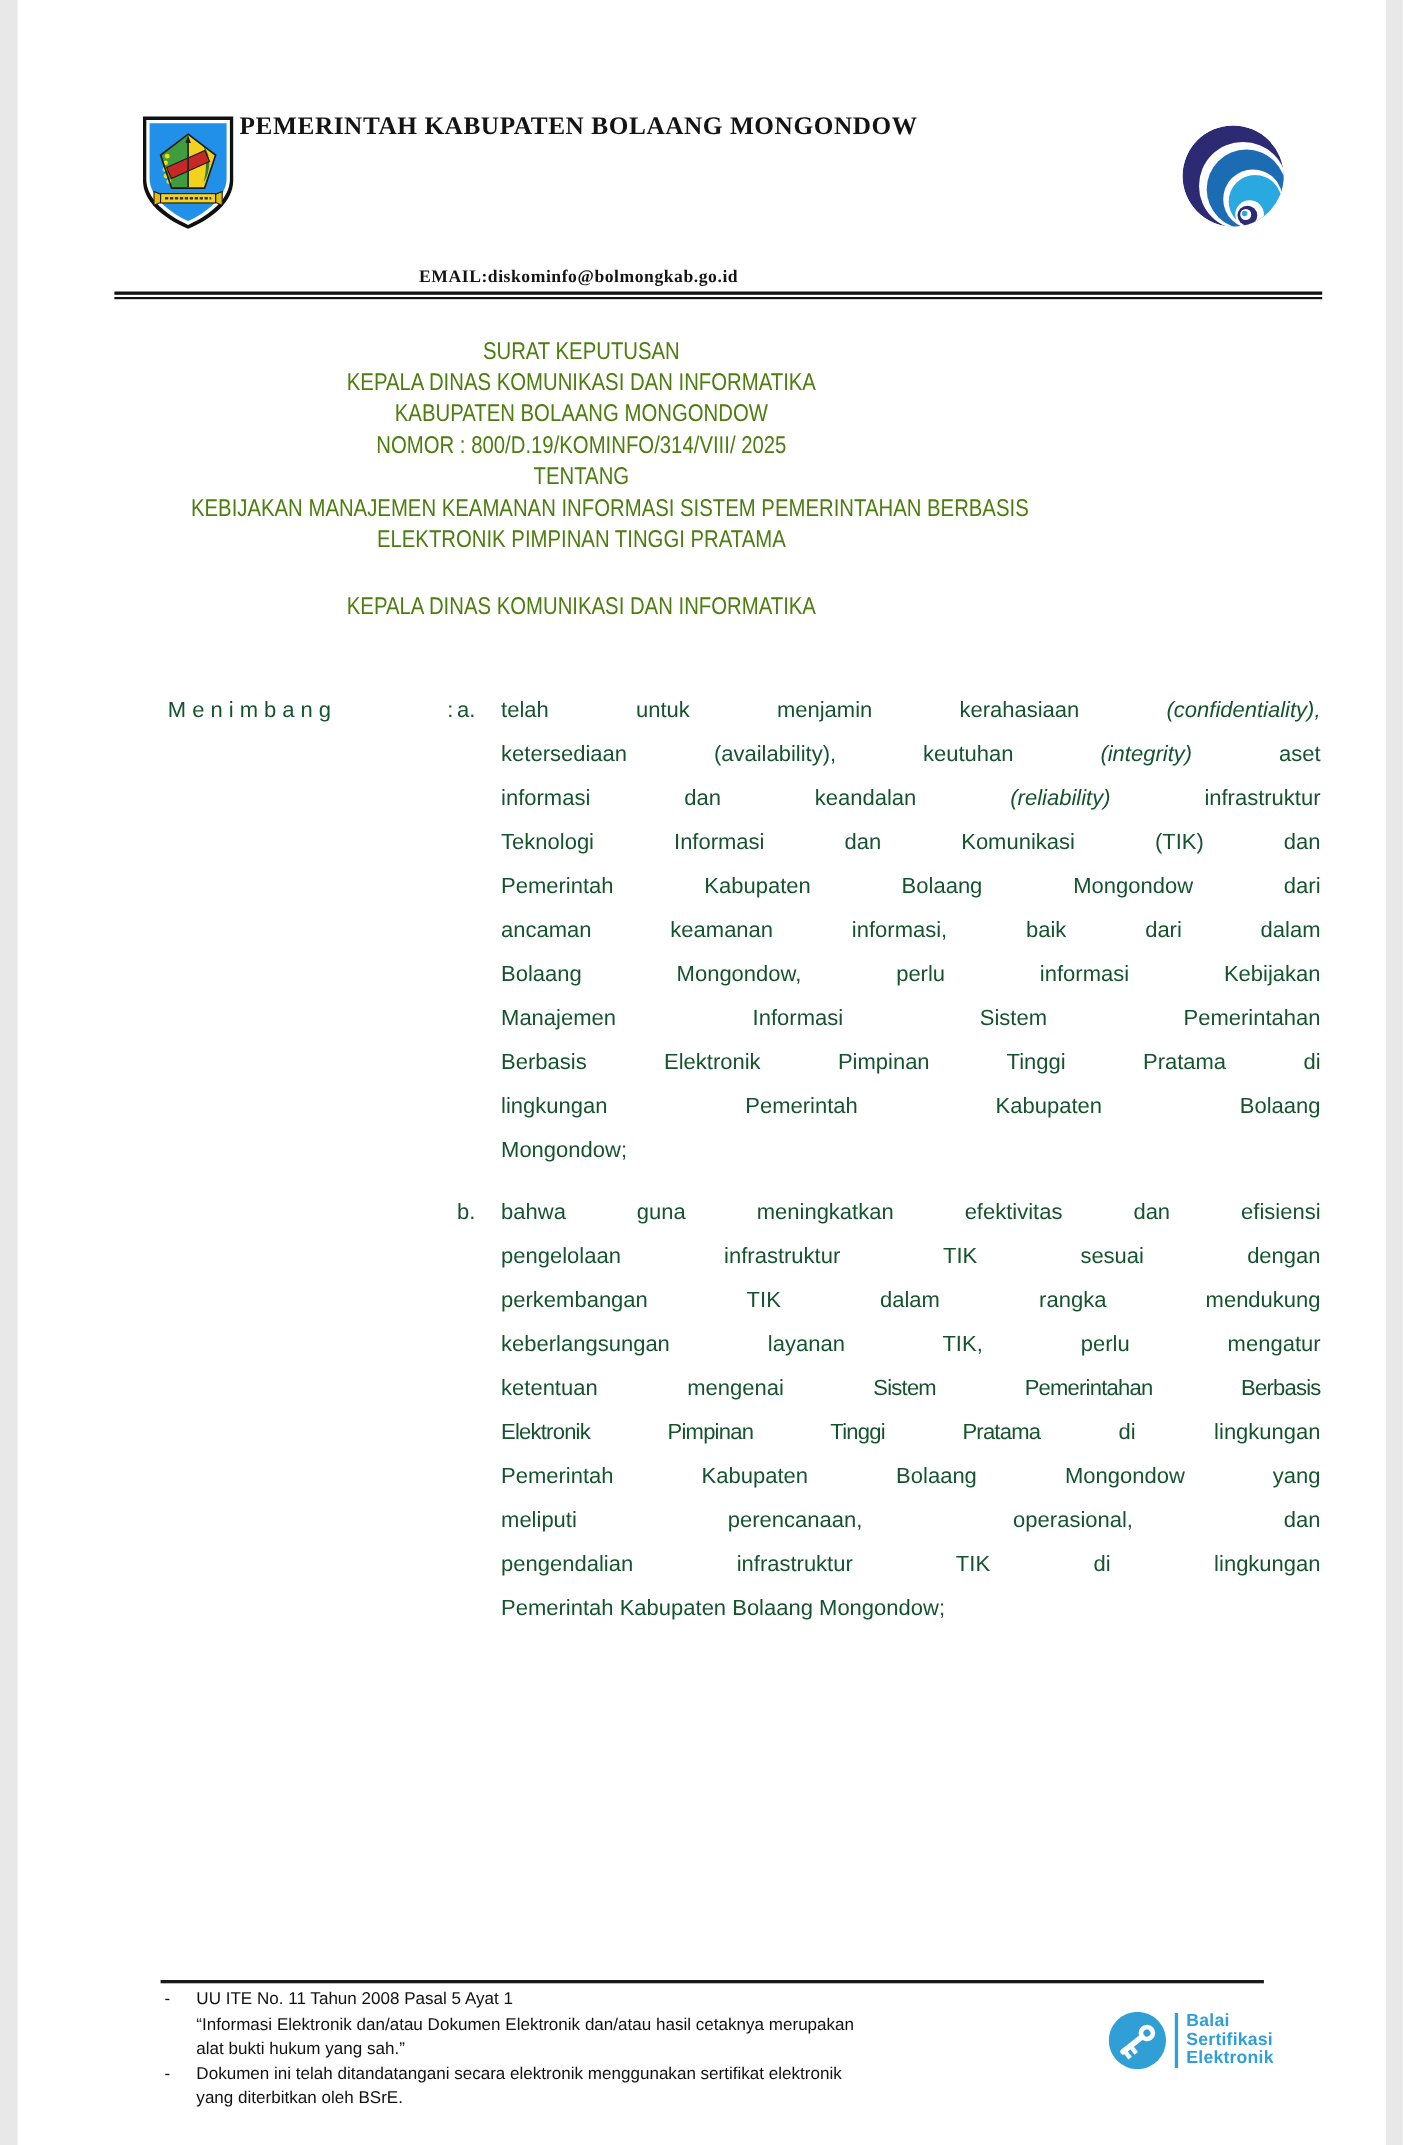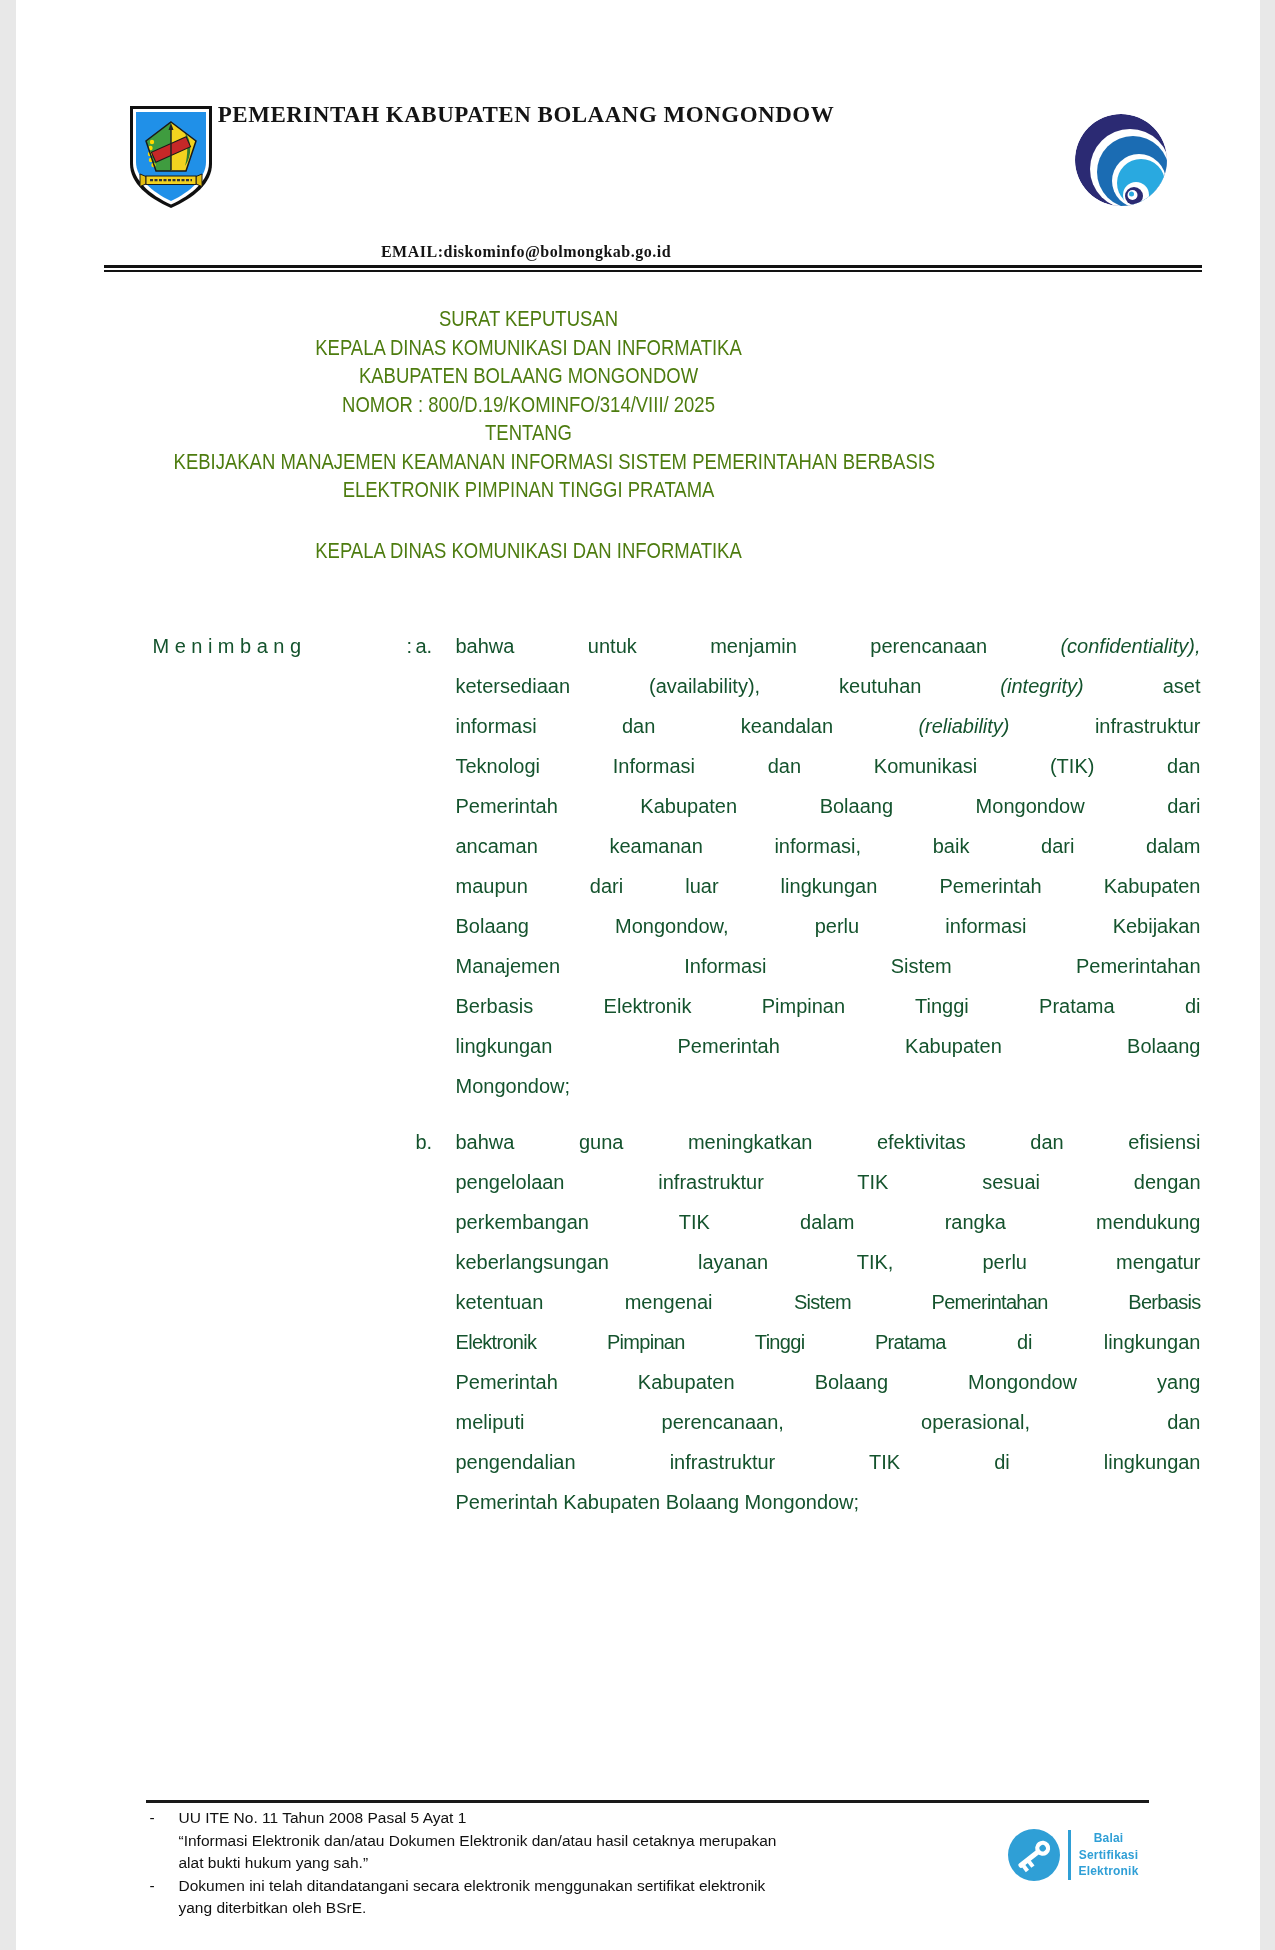--- a/index.html
+++ b/index.html
@@ -41,22 +41,22 @@
   .fn-rule{position:absolute;left:130px;top:1800px;width:1003px;border-top:3px solid #1a1a1a;}
   .footnotes{position:absolute;left:132px;top:1807px;width:860px;
     font-size:15.5px;line-height:22.5px;color:#111;}
   .fn-item{position:relative;padding-left:31px;}
   .fn-marker{position:absolute;left:2px;top:0;}
   .fn-line{white-space:nowrap;}
   
   .bsre{position:absolute;left:992px;top:1829px;display:flex;align-items:center;gap:8px;}
   .bsre-key{width:52px;height:52px;display:block;}
   .bsre-bar{width:3px;height:50px;background:#2f9fd6;}
-  .bsre-text{font-weight:bold;font-size:12px;line-height:16.5px;
-    color:#2f9fd6;letter-spacing:0.2px;text-align:center;}
+  .bsre-text{font-weight:bold;font-size:16px;line-height:16.5px;
+    color:#2f9fd6;letter-spacing:0.2px;}
 </style>
 </head>
 <body>
 
 <div class="page">
 
   <div class="crest">
     <svg viewBox="0 0 86 106" width="86" height="106">
       <path d="M2,2 H84 V60 C84,79 66,94 43,104 C20,94 2,79 2,60 Z" fill="#101010"></path>
       <path d="M5,5 H81 V59 C81,76 64,91 43,100.5 C22,91 5,76 5,59 Z" fill="#ffffff"></path>
@@ -120,27 +120,26 @@
     <div class="t-line">KEPALA DINAS KOMUNIKASI DAN INFORMATIKA</div>
   </div>
 
   <div class="body-block">
     <div class="m-row">
       <span class="m-label">Menimbang</span>
       <span class="m-colon">:</span>
       <span class="m-marker">a.</span>
       <div class="m-text">
 
-      <div class="jline"><span class="seg seg-n">bahwa untuk menjamin perencanaan </span><span class="seg seg-i">(confidentiality),</span></div>
+      <div class="jline"><span class="seg seg-n">telah untuk menjamin kerahasiaan </span><span class="seg seg-i">(confidentiality),</span></div>
           <div class="jline"><span class="seg seg-n">ketersediaan (availability), keutuhan </span><span class="seg seg-i">(integrity)</span><span class="seg seg-n"> aset</span></div>
           <div class="jline"><span class="seg seg-n">informasi dan keandalan </span><span class="seg seg-i">(reliability)</span><span class="seg seg-n"> infrastruktur</span></div>
           <div class="jline"><span class="seg seg-n">Teknologi Informasi dan Komunikasi (TIK) dan</span></div>
           <div class="jline"><span class="seg seg-n">Pemerintah Kabupaten Bolaang Mongondow dari</span></div>
           <div class="jline"><span class="seg seg-n">ancaman keamanan informasi, baik dari dalam</span></div>
-          <div class="jline"><span class="seg seg-n">maupun dari luar lingkungan Pemerintah Kabupaten</span></div>
           <div class="jline"><span class="seg seg-n">Bolaang Mongondow, perlu informasi Kebijakan</span></div>
           <div class="jline"><span class="seg seg-n">Manajemen Informasi Sistem Pemerintahan</span></div>
           <div class="jline"><span class="seg seg-n">Berbasis Elektronik Pimpinan Tinggi Pratama di</span></div>
           <div class="jline"><span class="seg seg-n">lingkungan Pemerintah Kabupaten Bolaang</span></div>
           <div class="jline last-line"><span class="seg seg-n">Mongondow;</span></div>
         </div>
     </div>
     <div class="m-row row-b">
       <span class="m-marker">b.</span>
       <div class="m-text">

